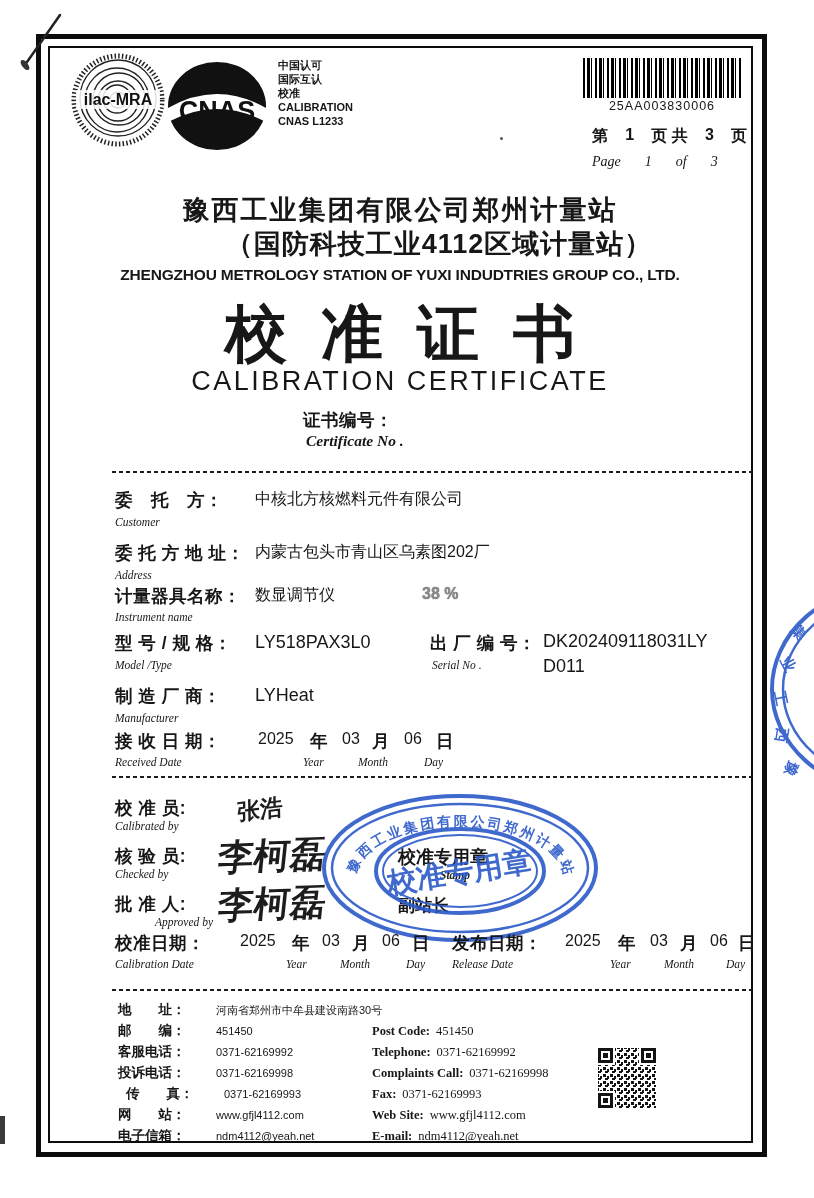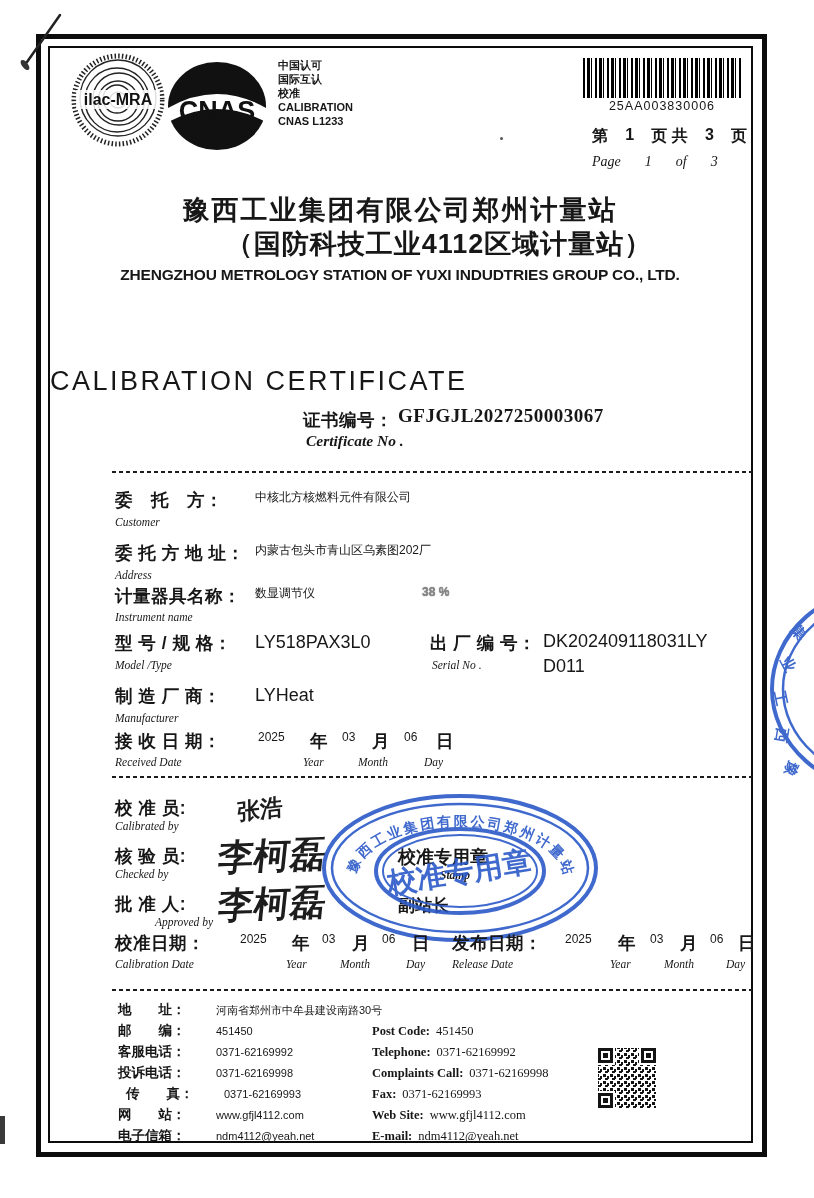--- a/index.html
+++ b/index.html
@@ -4,28 +4,28 @@
 <style>
   html,body{margin:0;padding:0;background:#ffffff;}
   .page{position:relative;width:814px;height:1198px;background:#fff;overflow:hidden;
         font-family:"Liberation Sans",sans-serif;color:#171717;}
   .abs{position:absolute;}
   .frame-outer{left:36px;top:34px;width:721px;height:1113px;border:5px solid #0c0c0c;}
   .frame-inner{left:48px;top:46px;width:701px;height:1093px;border:2px solid #0c0c0c;}
   .divider{height:2px;background-image:repeating-linear-gradient(90deg,#1c1c1c 0 4px,transparent 4px 7px);}
   .cn-label{font-weight:bold;font-size:17.5px;letter-spacing:.5px;white-space:nowrap;}
   .en-label{font-family:"Liberation Serif",serif;font-style:italic;font-size:11.5px;white-space:nowrap;}
-  .val{font-size:12px;white-space:nowrap;}
+  .val{font-size:16px;white-space:nowrap;}
   .acc-lines{font-size:11px;font-weight:bold;line-height:14px;white-space:pre-line;}
   .org-cn{left:50px;top:192px;width:700px;text-align:center;font-size:27px;font-weight:bold;letter-spacing:2px;}
   .org-cn2{left:50px;top:226px;width:778px;text-align:center;font-size:27px;font-weight:bold;letter-spacing:1px;}
   .org-en{left:50px;top:266px;width:700px;text-align:center;font-size:15.5px;font-weight:bold;letter-spacing:-0.2px;}
   .title-cn{left:50px;top:292px;width:700px;text-align:center;font-size:62px;font-weight:bold;
             font-family:"Liberation Serif",serif;letter-spacing:34px;text-indent:34px;}
-  .title-en{left:50px;top:366px;width:700px;font-size:27px;letter-spacing:2.5px;font-weight:500;}
+  .title-en{left:50px;top:366px;width:700px;text-align:center;font-size:27px;letter-spacing:2.5px;font-weight:500;}
   .serif-bold{font-family:"Liberation Serif",serif;font-weight:bold;}
   .barcode{background:repeating-linear-gradient(90deg,#000 0 2px,#fff 2px 4px,#000 4px 7px,#fff 7px 8px,#000 8px 9px,#fff 9px 12px);}
   .sig{font-weight:bold;white-space:nowrap;color:#1d1d1d;transform-origin:left center;}
   .watermark{font-weight:bold;color:#8a8a8a;text-shadow:0 0 1px #444;}
   .foot-label{display:inline-block;font-weight:bold;font-size:13.5px;white-space:nowrap;}
   .foot-val{font-size:11px;white-space:nowrap;margin-left:6px;}
   .foot-en .foot-label,.foot-en .foot-val{font-family:"Liberation Serif",serif;font-size:12.5px;}
 </style>
 </head>
 <body>
@@ -81,24 +81,24 @@
     <span>Page</span>
     <span>1</span>
     <span>of</span>
     <span>3</span>
   </div>
 
   <div class="abs org-cn">豫西工业集团有限公司郑州计量站</div>
   <div class="abs org-cn2">（国防科技工业4112区域计量站）</div>
   <div class="abs org-en">ZHENGZHOU METROLOGY STATION OF YUXI INDUDTRIES GROUP CO., LTD.</div>
 
+  <div class="abs title-cn">校准证书</div>
   <div class="abs title-en">CALIBRATION  CERTIFICATE</div>
 
   <span class="abs cn-label" style="left:303px;top:408px;">证书编号：</span>
-  <span class="abs serif-bold" style="left:398px;top:405px;font-size:19px;letter-spacing:.5px;">GFJGJL2027250003067</span>
   <span class="abs" style="left:306px;top:432px;font-family:'Liberation Serif',serif;font-style:italic;font-weight:bold;font-size:15.5px;">Certificate No .</span>
 
   <div class="abs divider" style="left:112px;top:471px;width:640px;"></div>
 
   <span class="abs cn-label" style="left:115px;top:488px;">委　托　方：</span>
   <span class="abs val" style="left:255px;top:489px;">中核北方核燃料元件有限公司</span>
   <span class="abs en-label" style="left:115px;top:516px;">Customer</span>
 
   <span class="abs cn-label" style="left:115px;top:541px;">委 托 方 地 址：</span>
   <span class="abs val" style="left:255px;top:542px;">内蒙古包头市青山区乌素图202厂</span>

